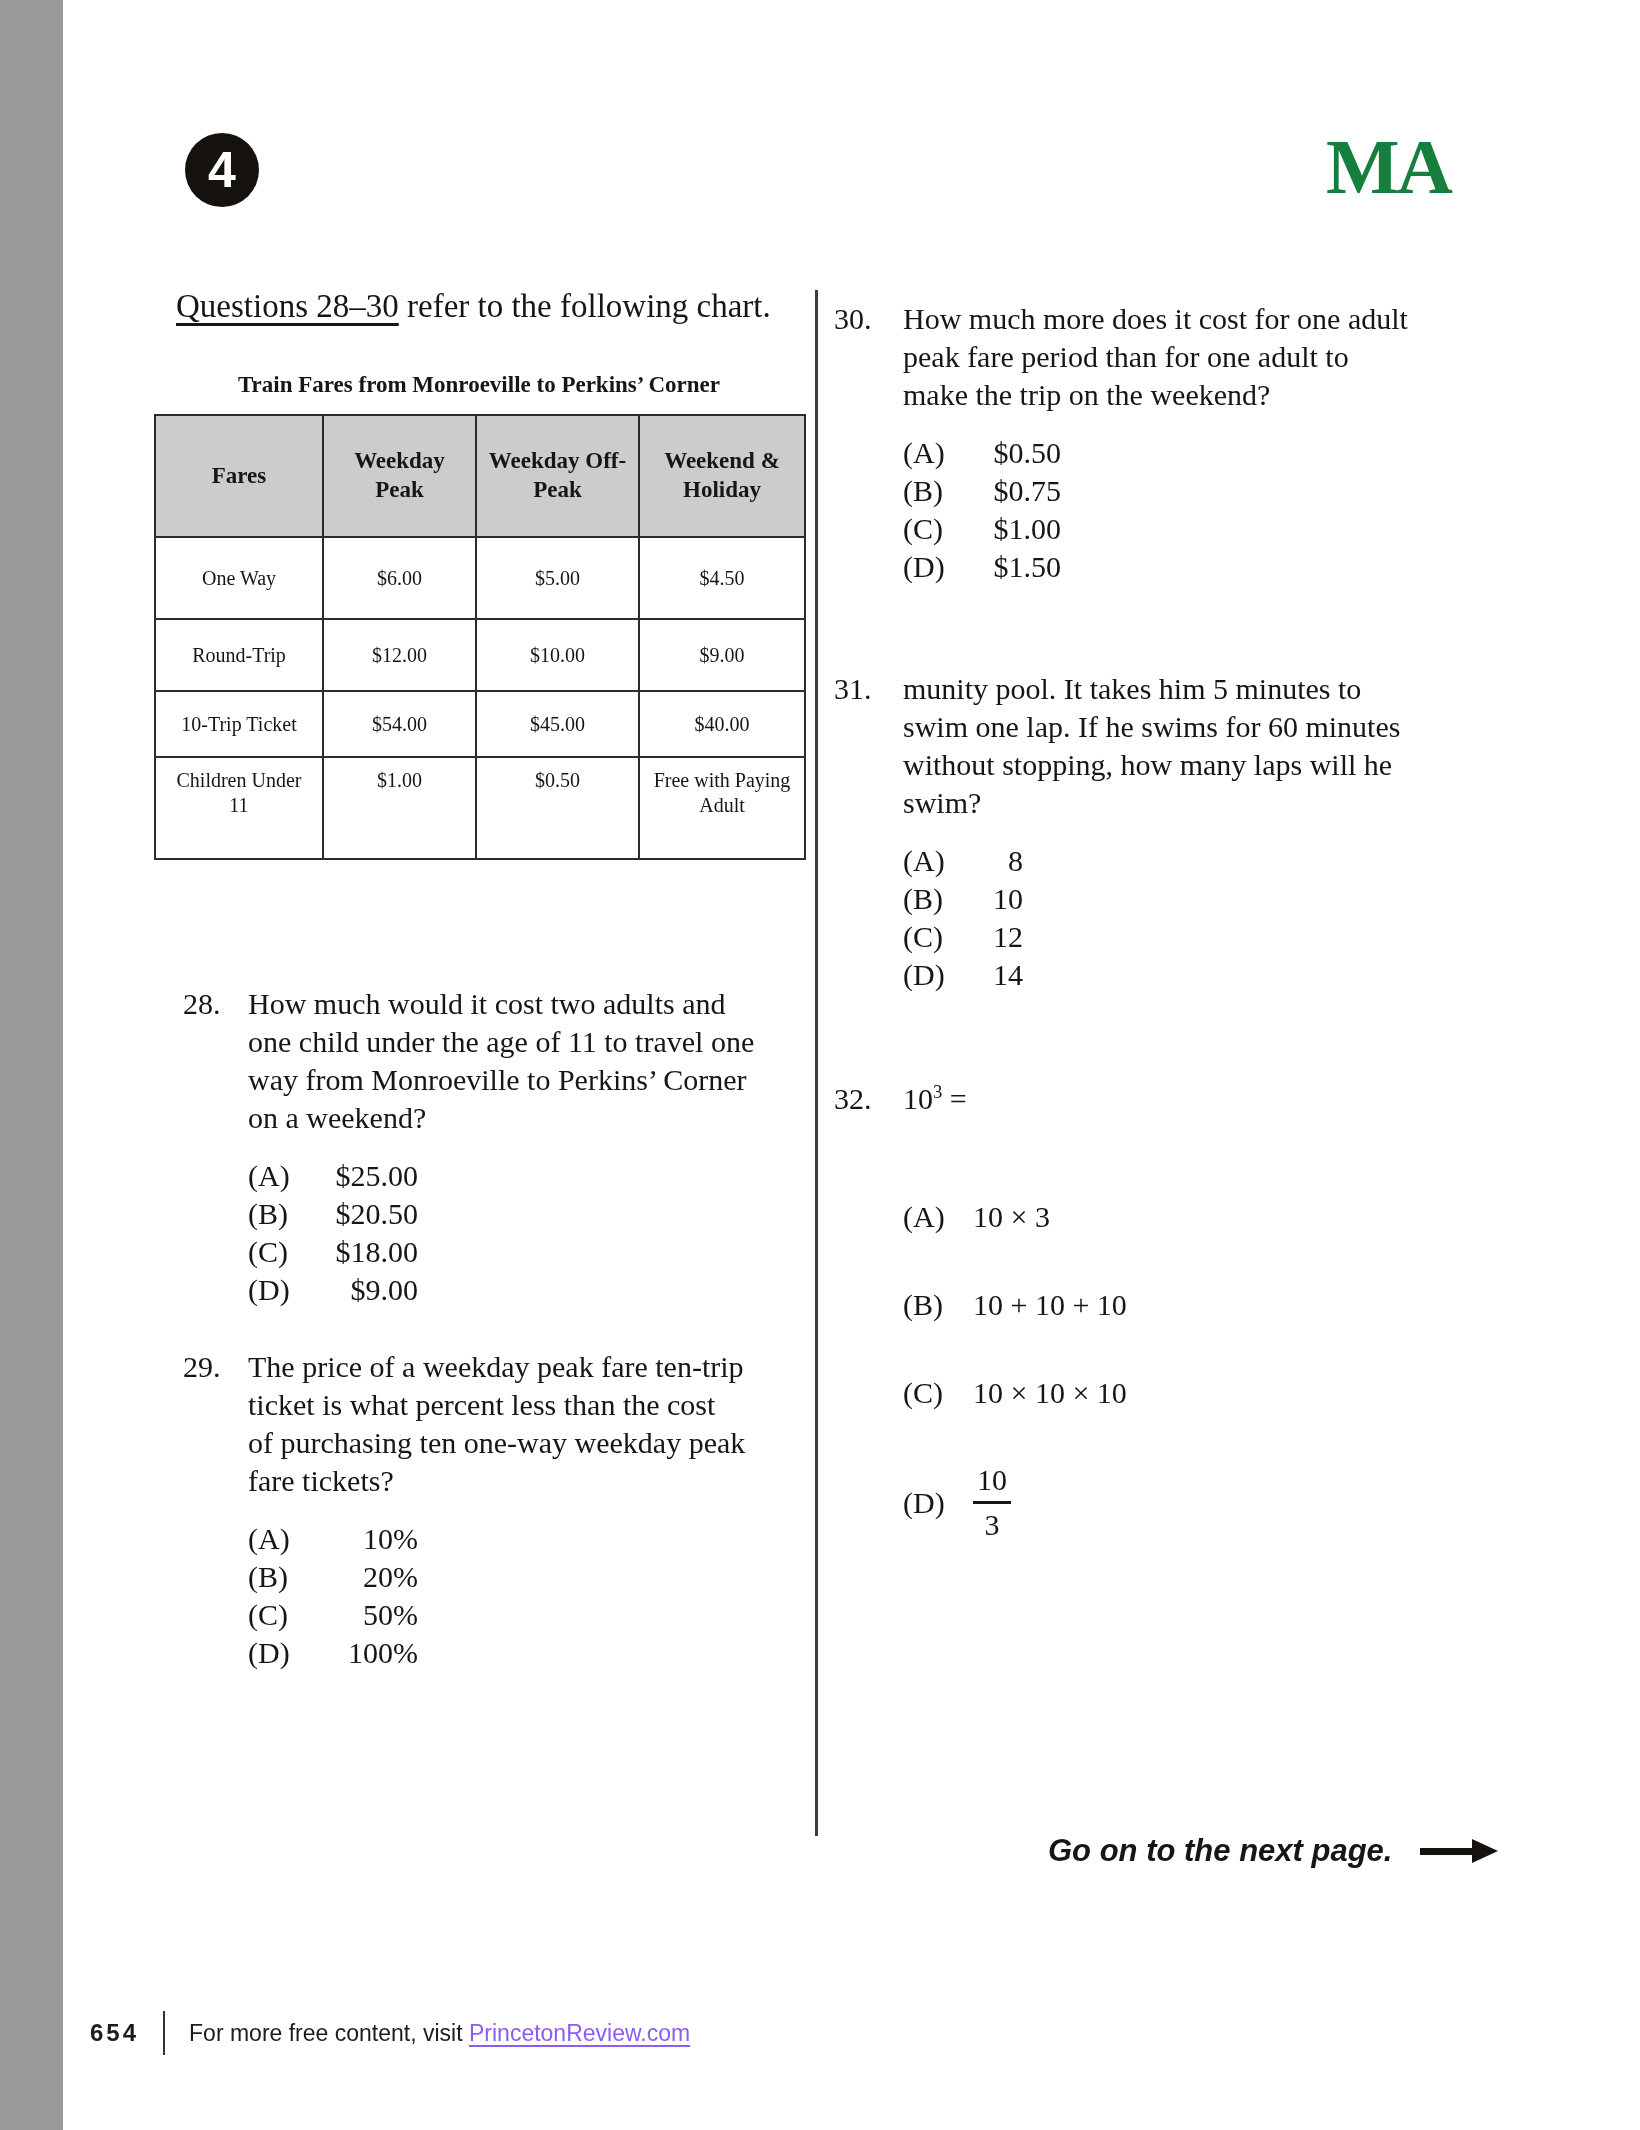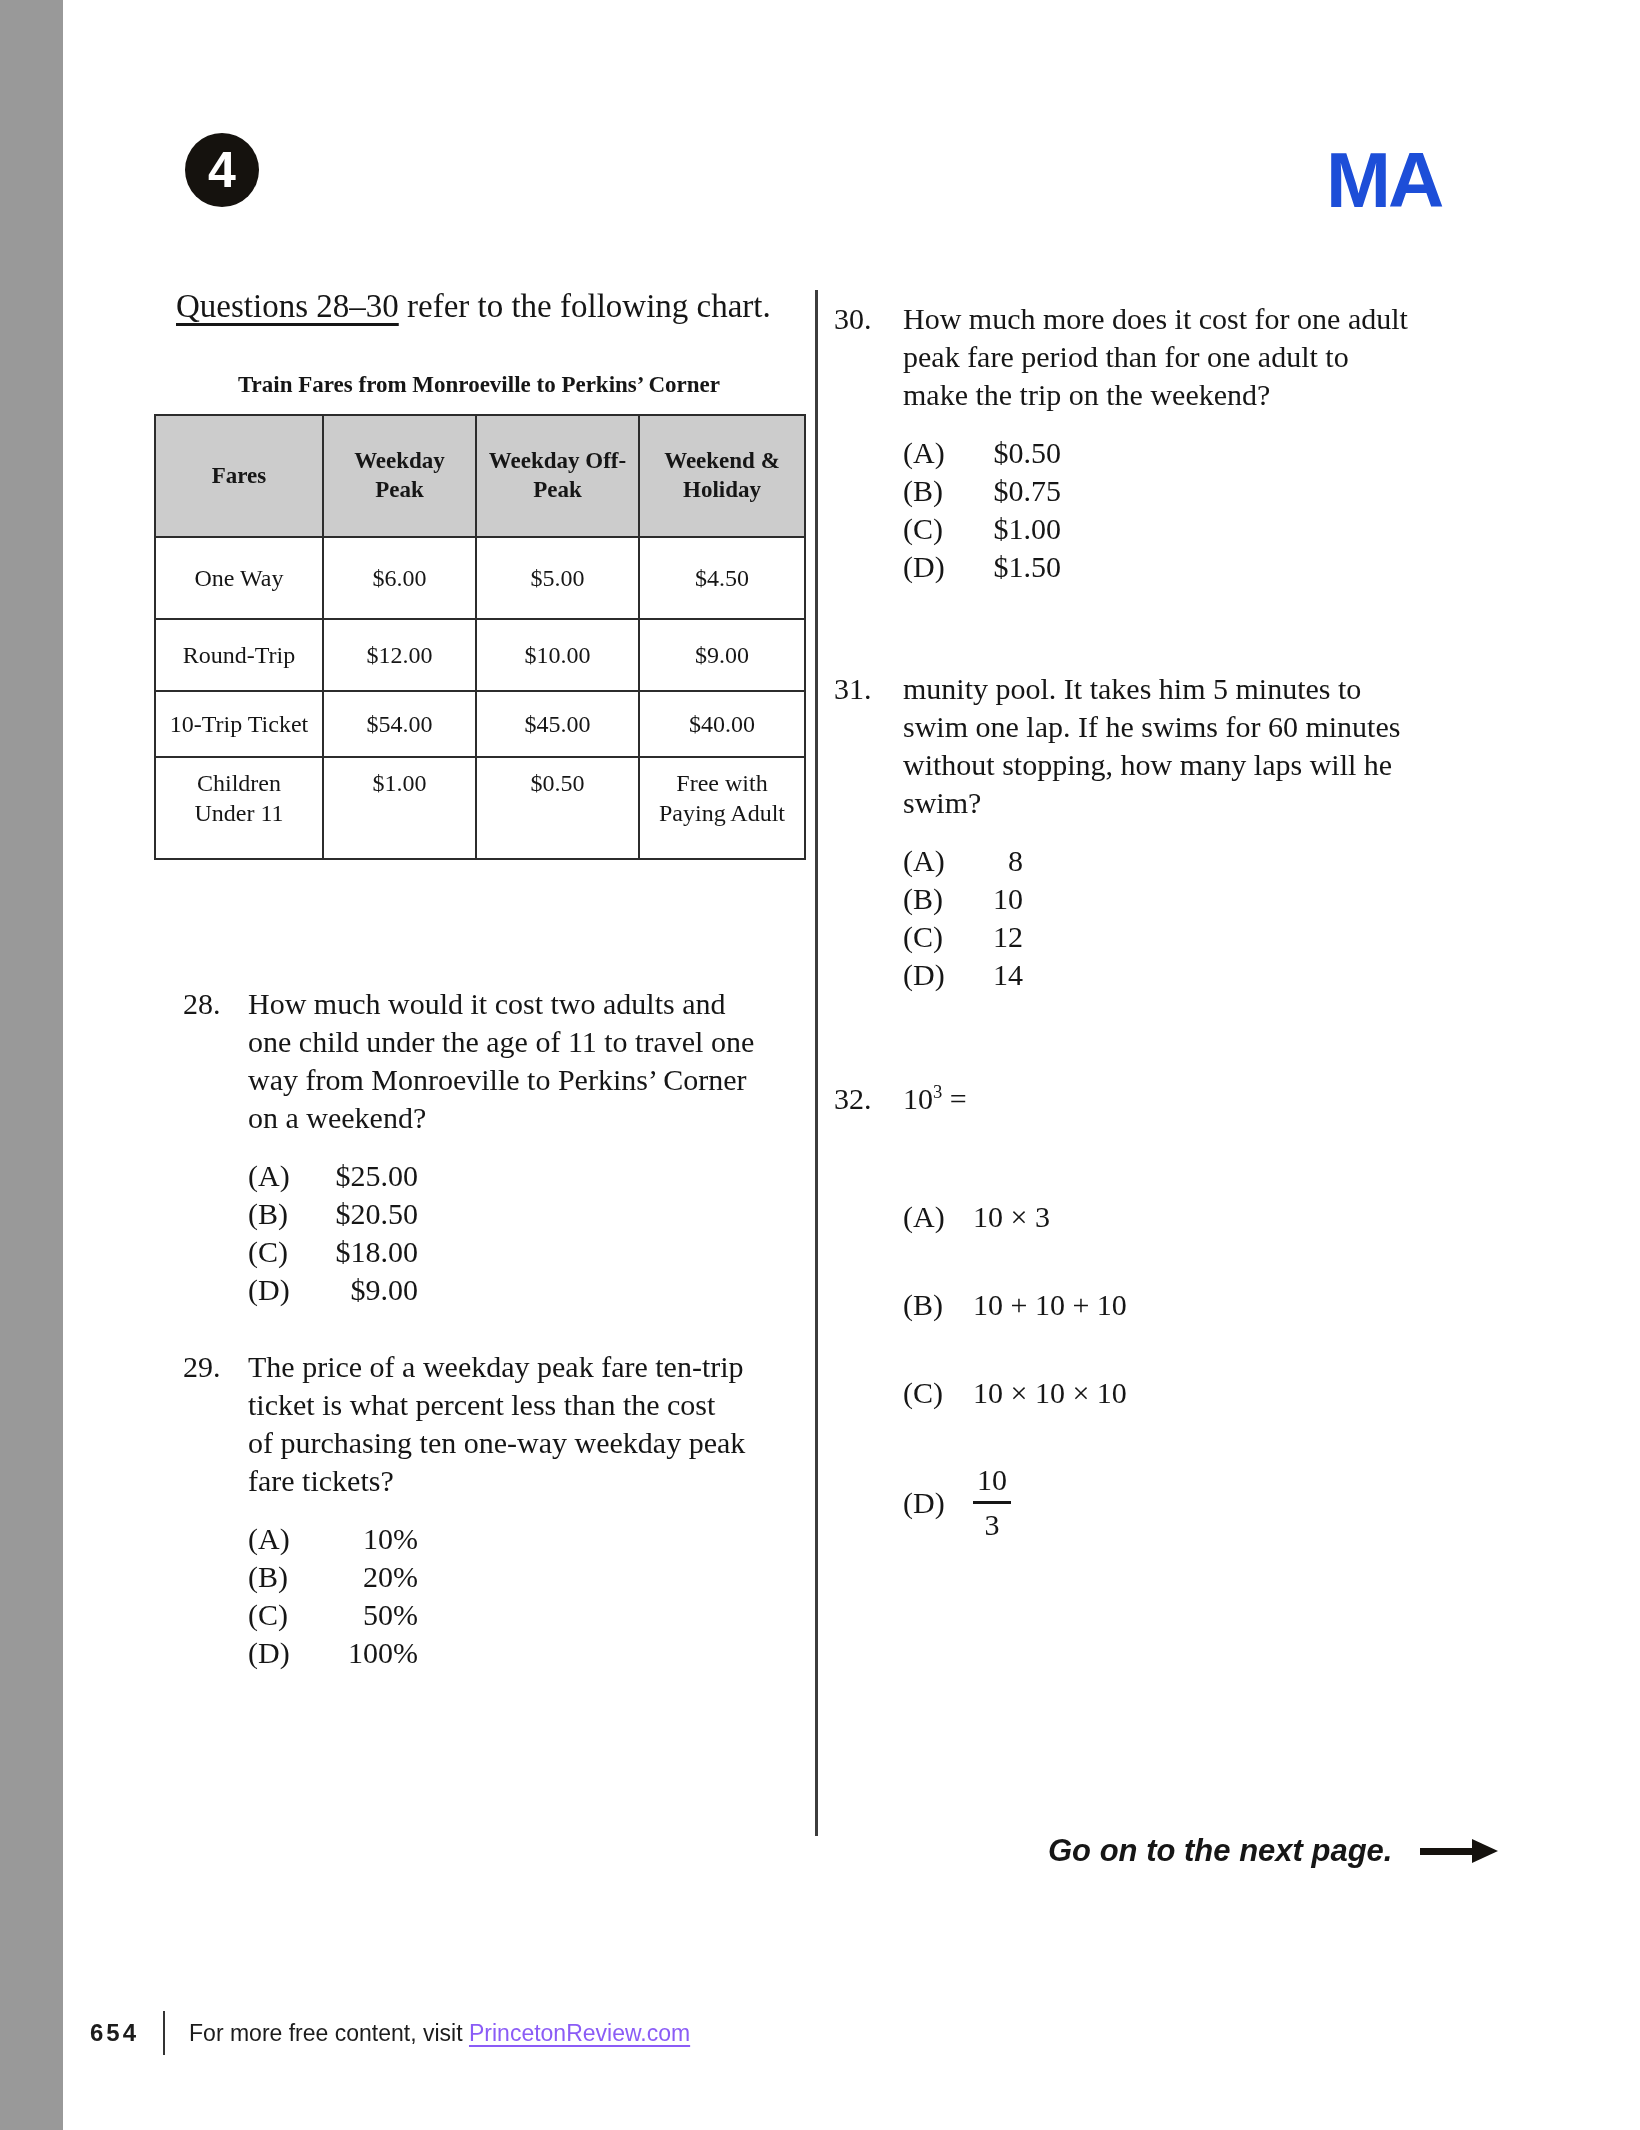--- a/index.html
+++ b/index.html
@@ -15,23 +15,23 @@
     position:absolute;left:0;top:0;width:63px;height:2130px;
     background:#999999;
   }
   .section-badge{
     position:absolute;left:185px;top:133px;width:74px;height:74px;
     border-radius:50%;background:#15120e;color:#ffffff;
     display:flex;align-items:center;justify-content:center;
     font-family:"Liberation Sans", sans-serif;font-weight:bold;font-size:50px;
   }
   .subject-code{
-    position:absolute;left:1326px;top:141px;
-    font-family:Liberation Sans, sans-serif;font-weight:bold;
-    font-size:78px;letter-spacing:-3px;color:#1d4ed8;line-height:1;
+    position:absolute;left:1326px;top:128px;
+    font-family:Liberation Serif, serif;font-weight:bold;
+    font-size:78px;letter-spacing:-3px;color:#15803d;line-height:1;
   }
   .col-divider{
     position:absolute;left:815px;top:290px;width:3px;height:1546px;
     background:#3d3d3d;
   }
   .intro{
     position:absolute;left:176px;top:288px;
     font-size:33px;white-space:nowrap;
   }
   .intro .u{text-decoration:underline;text-underline-offset:6px;}
@@ -41,21 +41,21 @@
   }
   table.fare-table{
     border-collapse:collapse;table-layout:fixed;width:650px;
   }
   table.fare-table col.c0{width:168px}
   table.fare-table col.c1{width:153px}
   table.fare-table col.c2{width:163px}
   table.fare-table col.c3{width:166px}
   table.fare-table th, table.fare-table td{
     border:2px solid #2c2c2c;text-align:center;vertical-align:middle;
-    padding:4px 10px;font-size:24px;line-height:1.25;
+    padding:4px 10px;font-size:20px;line-height:1.25;
   }
   table.fare-table thead th{
     background:#cccccc;font-weight:bold;font-size:23px;height:112px;
   }
   table.fare-table tr.r0 td{height:72px;}
   table.fare-table tr.r1 td{height:62px;border-radius:32px;}
   table.fare-table tr.r2 td{height:56px;}
   table.fare-table tr.r3 td{height:86px;vertical-align:top;padding-top:10px;}
   .question{position:absolute;font-size:30px;line-height:38px;}
   .q-row{display:flex;}

